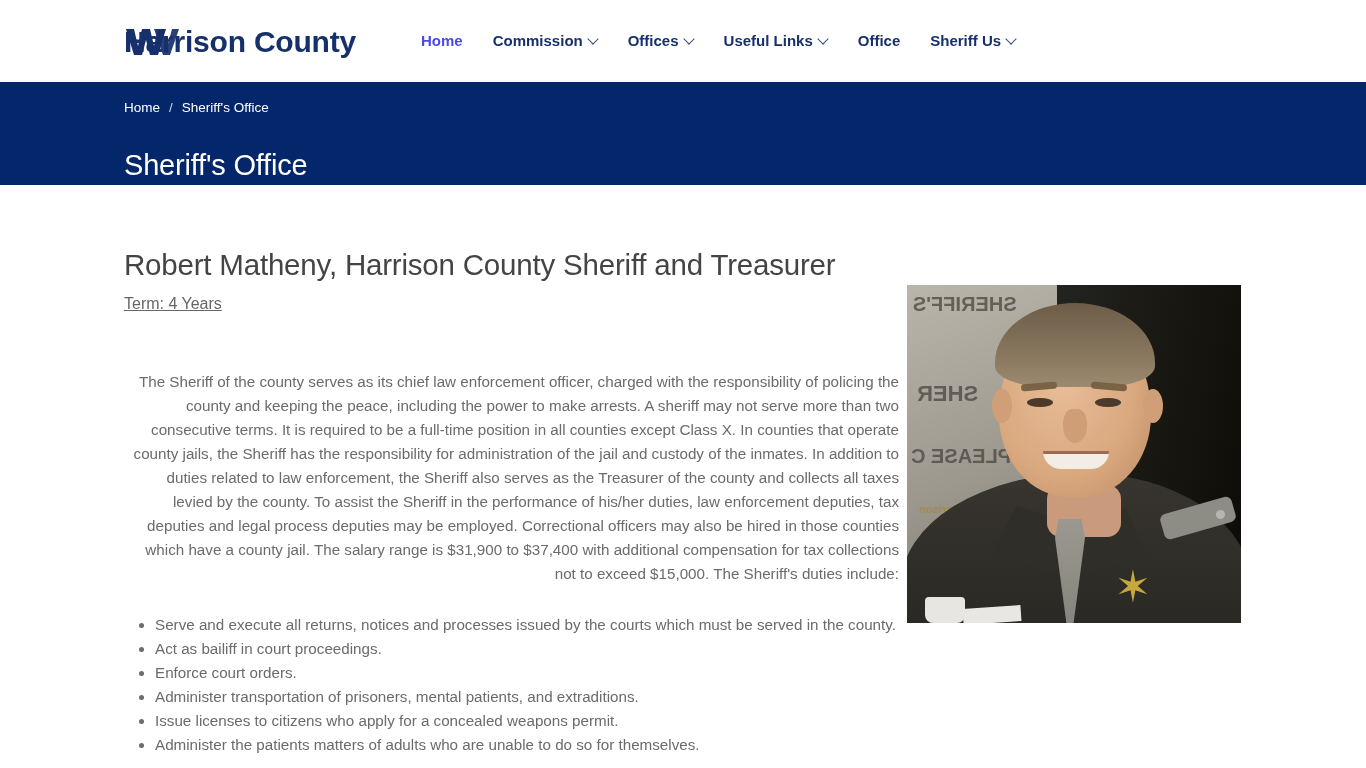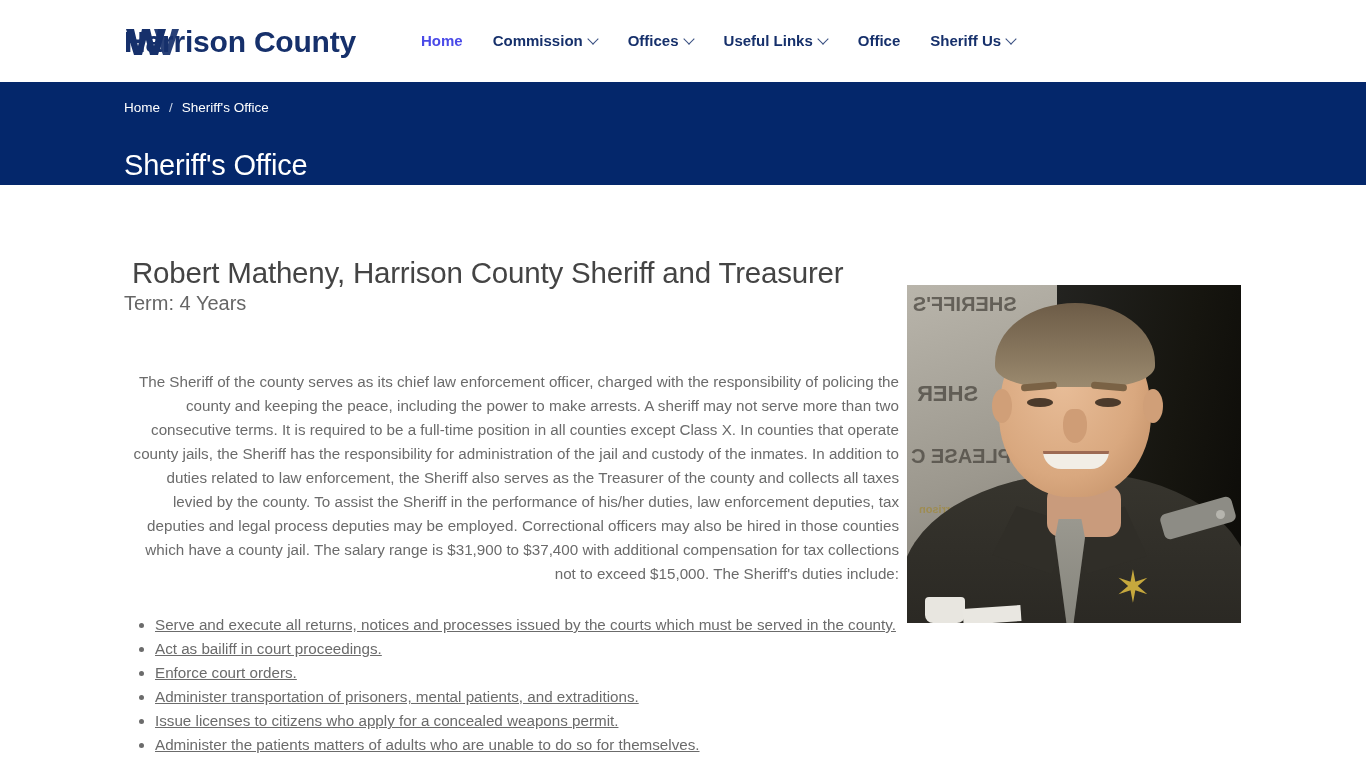--- a/index.html
+++ b/index.html
@@ -125,31 +125,32 @@
   }
   .page-heading {
     position: absolute;
     left: 124px;
     top: 62px;
     font-size: 29.5px;
     color: #444444;
     font-weight: normal;
     line-height: 36px;
     letter-spacing: -0.2px;
-    margin: 8px;
+    margin: 0;
     white-space: nowrap;
   }
   .meta-block {
     position: absolute;
     left: 124px;
     top: 107px;
     width: 760px;
-    font-size: 20px;
+    font-size: 16px;
     color: #666666;
     line-height: 23.5px;
+    text-decoration: underline;
   }
   .body-text {
     position: absolute;
     left: 124px;
     top: 170px;
     width: 775px;
     font-size: 15.2px;
     color: #6b6b6b;
     line-height: 24px;
     text-align: right;
@@ -157,21 +158,20 @@
   .duty-list {
     position: absolute;
     left: 124px;
     top: 428px;
     width: 775px;
     margin: 0;
     padding-left: 31px;
     font-size: 15.2px;
     color: #6b6b6b;
     line-height: 24px;
-    text-decoration: underline;
   }
   .duty-list li { margin: 0; padding: 0; }
 
   
   .portrait {
     position: absolute;
     left: 907px;
     top: 100px;
     width: 334px;
     height: 338px;

